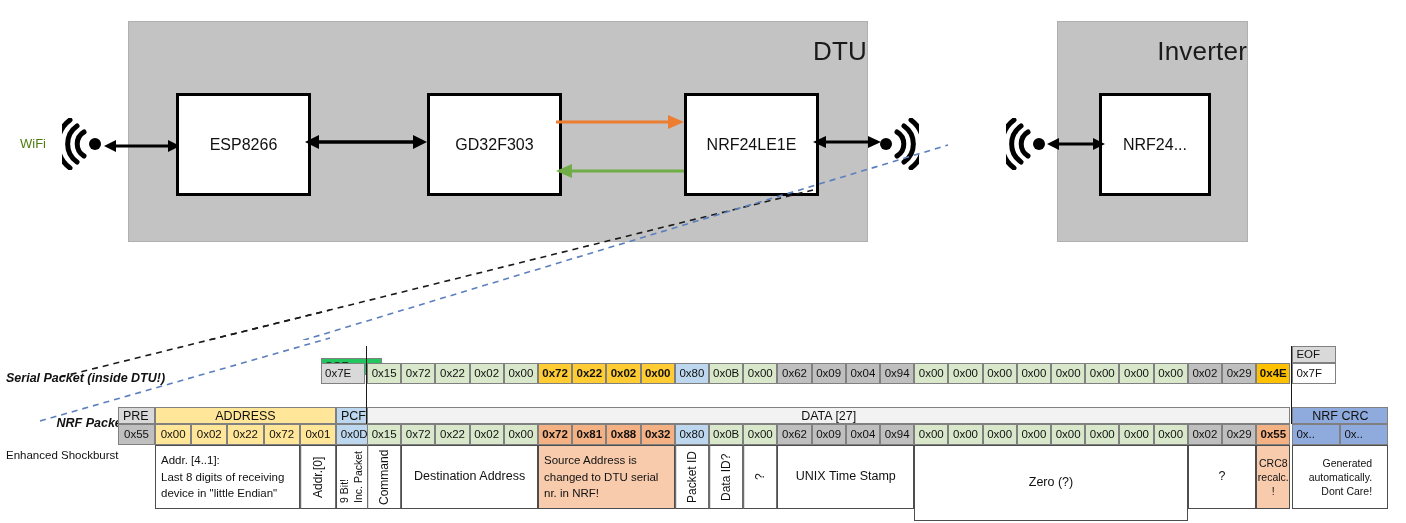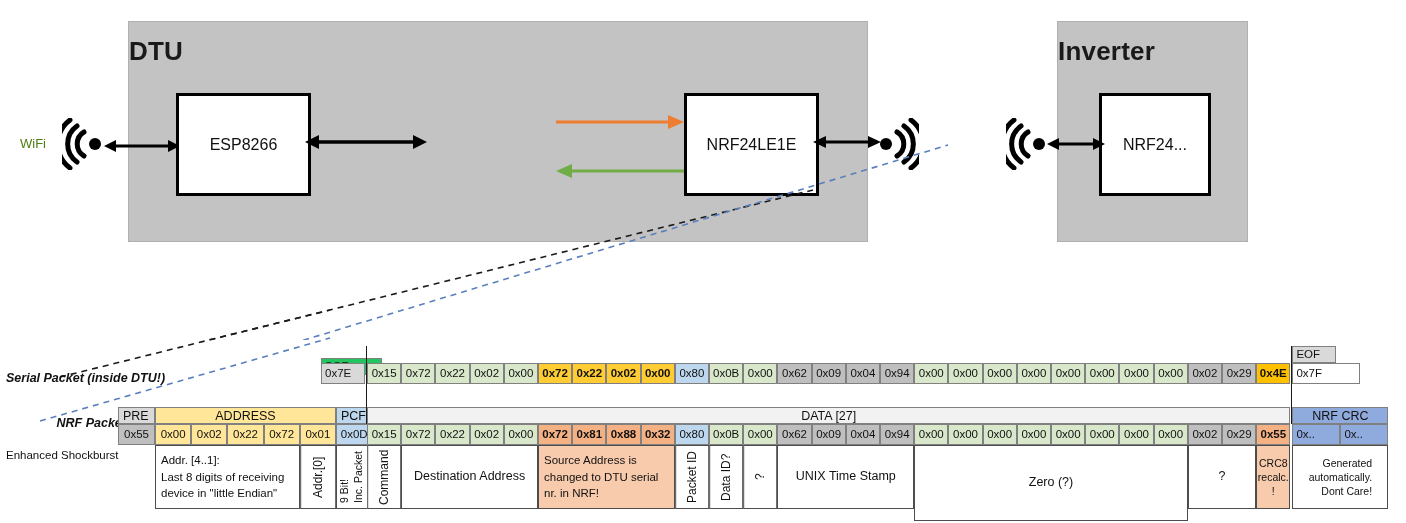--- a/index.html
+++ b/index.html
@@ -7,22 +7,22 @@
     width:1406px;height:523px;position:relative;overflow:hidden;
     font-family:"Liberation Sans", sans-serif;
     color:#202020;
   }
   
   #diagram{position:absolute;left:0;top:0;width:1406px;height:340px;}
   .enclosure{
     position:absolute;background:#c3c3c3;border:1px solid #b0b0b0;
   }
   .enclosure-title{
-    position:absolute;left:0;right:0;top:14px;text-align:left;
-    font-size:26px;color:#1a1a1a;font-weight:700;letter-spacing:.2px;
+    position:absolute;left:0;right:0;top:14px;text-align:right;
+    font-size:26px;color:#1a1a1a;font-weight:400;letter-spacing:.2px;
   }
   .chip{
     position:absolute;background:#ffffff;border:3px solid #000000;
     display:flex;align-items:center;justify-content:center;
     font-size:16px;color:#111;
   }
   .wifi-label{position:absolute;font-size:13px;color:#4d7c0f;}
 
   
   #packets{position:absolute;left:0;top:340px;width:1406px;height:183px;}
@@ -81,20 +81,23 @@
   </svg>
 
   <svg style="position:absolute;left:104px;top:136px;" width="76" height="20" viewBox="0 0 76 20">
     <line x1="10" y1="10" x2="66" y2="10" stroke="#000" stroke-width="3"></line>
     <polygon points="0,10 12,4 12,16" fill="#000"></polygon>
     <polygon points="76,10 64,4 64,16" fill="#000"></polygon>
   </svg>
 
   <div class="chip" style="left:176px;top:93px;width:129px;height:97px;">
     <span>ESP8266</span>
+  </div>
+  <div class="chip" style="left:427px;top:93px;width:129px;height:97px;">
+    <span>GD32F303</span>
   </div>
   <div class="chip" style="left:684px;top:93px;width:129px;height:97px;">
     <span>NRF24LE1E</span>
   </div>
   <div class="chip" style="left:1099px;top:93px;width:106px;height:97px;">
     <span>NRF24...</span>
   </div>
 
   <svg style="position:absolute;left:305px;top:132px;" width="122" height="20" viewBox="0 0 122 20">
     <line x1="10" y1="10" x2="112" y2="10" stroke="#000" stroke-width="3.5"></line>
@@ -178,21 +181,21 @@
     <div class="cell" style="left: 982.6px; top: 23px; width: 34.2px; height: 21px; background: rgb(217, 232, 203);">0x00</div>
     <div class="cell" style="left: 1016.8px; top: 23px; width: 34.2px; height: 21px; background: rgb(217, 232, 203);">0x00</div>
     <div class="cell" style="left: 1051px; top: 23px; width: 34.2px; height: 21px; background: rgb(217, 232, 203);">0x00</div>
     <div class="cell" style="left: 1085.2px; top: 23px; width: 34.2px; height: 21px; background: rgb(217, 232, 203);">0x00</div>
     <div class="cell" style="left: 1119.4px; top: 23px; width: 34.2px; height: 21px; background: rgb(217, 232, 203);">0x00</div>
     <div class="cell" style="left: 1153.6px; top: 23px; width: 34.2px; height: 21px; background: rgb(217, 232, 203);">0x00</div>
     <div class="cell" style="left: 1187.8px; top: 23px; width: 34.2px; height: 21px; background: rgb(191, 191, 191);">0x02</div>
     <div class="cell" style="left: 1222px; top: 23px; width: 34.2px; height: 21px; background: rgb(191, 191, 191);">0x29</div>
     <div class="cell" style="left: 1256.2px; top: 23px; width: 34.2px; height: 21px; background: rgb(255, 192, 0); font-weight: 700;">0x4E</div>
     <div class="cell hexleft" style="left: 1292.4px; top: 6px; width: 44px; height: 17px; background: rgb(217, 217, 217);">EOF</div>
-    <div class="cell hexleft" style="left: 1292.4px; top: 23px; width: 68px; height: 21px; background: rgb(255, 255, 255);">0x7F</div>
+    <div class="cell hexleft" style="left: 1292.4px; top: 23px; width: 44px; height: 21px; background: rgb(255, 255, 255);">0x7F</div>
     <div class="grp left" style="left: 118px; top: 67px; width: 37px; height: 17px; background: rgb(217, 217, 217);">PRE</div>
     <div class="grp" style="left: 155px; top: 67px; width: 181px; height: 17px; background: rgb(255, 230, 153);">ADDRESS</div>
     <div class="grp left" style="left: 336px; top: 67px; width: 44px; height: 17px; background: rgb(189, 215, 238);">PCF</div>
     <div class="grp" style="left: 367px; top: 67px; width: 923.4px; height: 17px; background: rgb(242, 242, 242);">DATA [27]</div>
     <div class="grp" style="left: 1292.4px; top: 67px; width: 96px; height: 17px; background: rgb(143, 170, 220);">NRF CRC</div>
     <div class="cell" style="left: 118px; top: 84px; width: 37px; height: 21px; background: rgb(191, 191, 191);">0x55</div>
     <div class="cell" style="left: 155px; top: 84px; width: 36.2px; height: 21px; background: rgb(255, 230, 153);">0x00</div>
     <div class="cell" style="left: 191.2px; top: 84px; width: 36.2px; height: 21px; background: rgb(255, 230, 153);">0x02</div>
     <div class="cell" style="left: 227.4px; top: 84px; width: 36.2px; height: 21px; background: rgb(255, 230, 153);">0x22</div>
     <div class="cell" style="left: 263.6px; top: 84px; width: 36.2px; height: 21px; background: rgb(255, 230, 153);">0x72</div>

